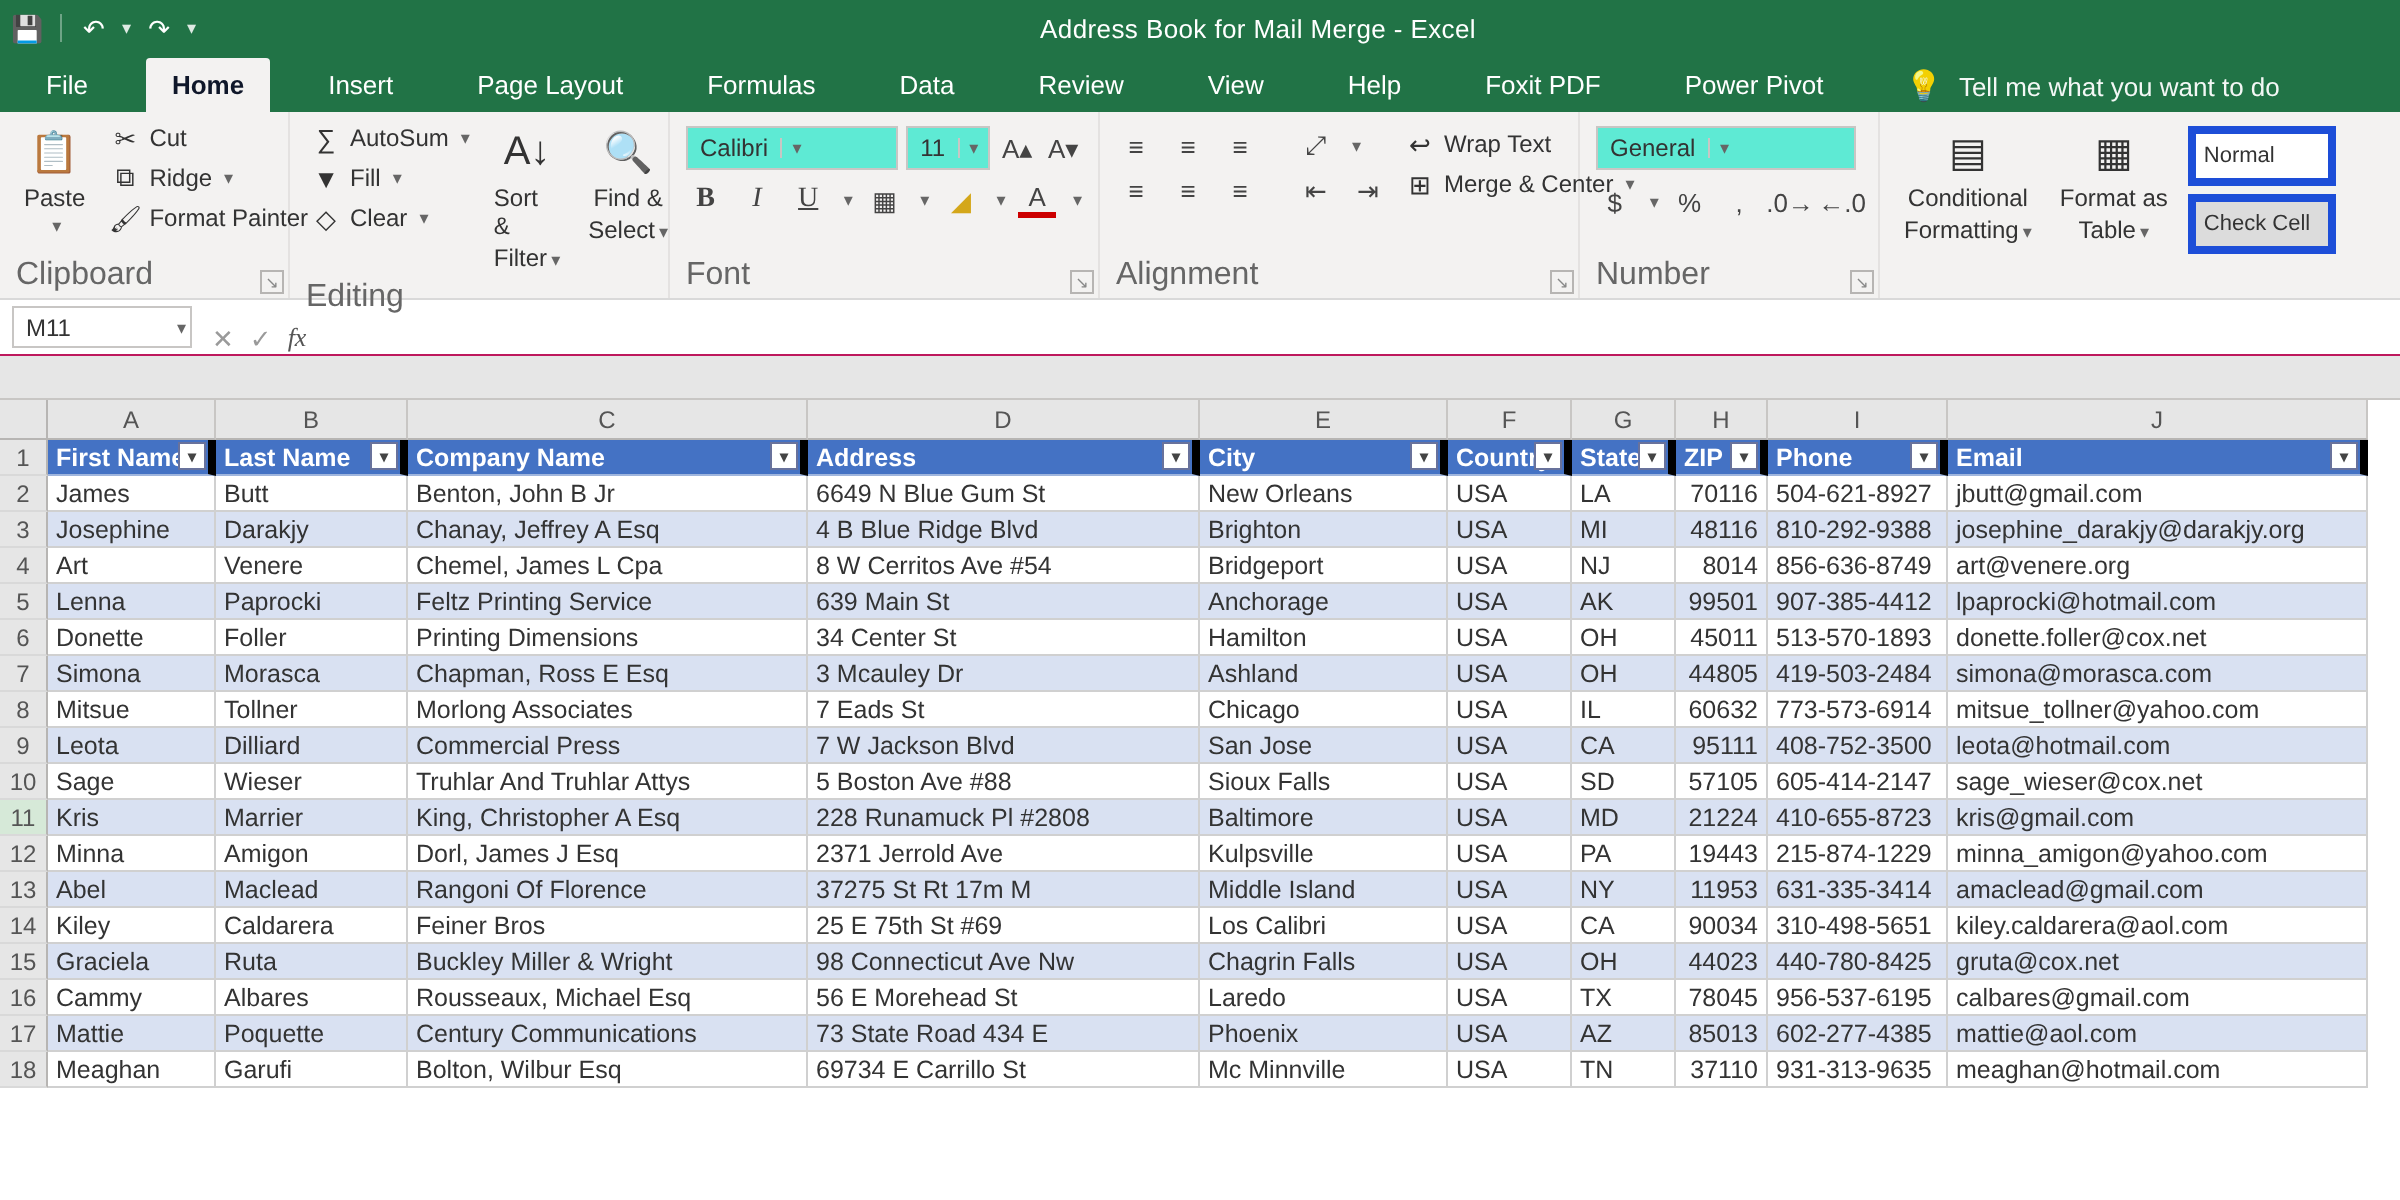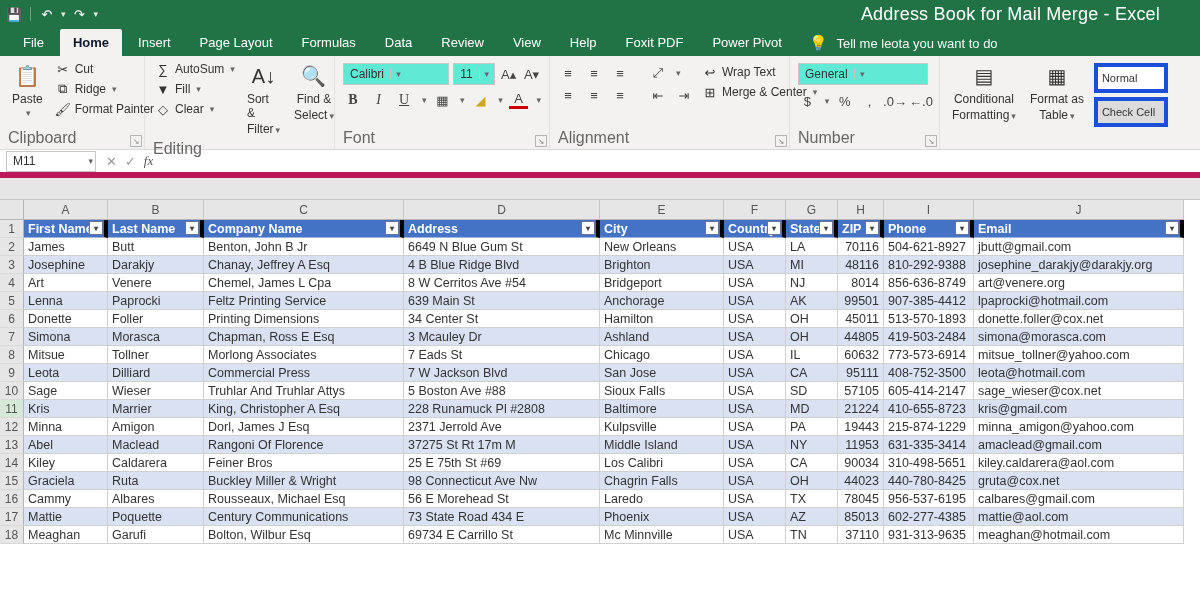--- a/index.html
+++ b/index.html
@@ -4,24 +4,24 @@
 <style>
   * { box-sizing: border-box; margin: 0; padding: 0; font-family: "Segoe UI", Arial, sans-serif; }
   body { background: #fff; font-size: 12px; color: #333; width: 1200px; height: 600px; overflow: hidden; }
 
   
   .titlebar { background: #217346; height: 28px; display: flex; align-items: center; color: #fff; }
   .qat { display: flex; align-items: center; gap: 6px; padding-left: 6px; }
   .qat .icon { width: 16px; height: 16px; display: flex; align-items: center; justify-content: center; font-size: 13px; color: #fff; }
   .qat .sep { width: 1px; height: 14px; background: rgba(255,255,255,.35); margin: 0 2px; }
   .qat .chev { font-size: 9px; opacity: .85; }
-  .title { flex: 1; text-align: right; font-size: 18px; letter-spacing: .2px; padding-right: 40px; }
+  .title { flex: 1; text-align: center; font-size: 13px; letter-spacing: .2px; padding-right: 40px; }
 
   
-  .tabs { background: #217346; height: 28px; display: flex; align-items: flex-end; padding-left: 10px; gap: 3px; color: #fff; font-size: 13px; }
+  .tabs { background: #217346; height: 28px; display: flex; align-items: flex-end; padding-left: 10px; gap: 16px; color: #fff; font-size: 13px; }
   .tab { padding: 6px 13px 6px; cursor: pointer; }
   .tab.file { background: transparent; }
   .tab.active { background: #f3f2f1; color: #0f172a; font-weight: 600; border-radius: 2px 2px 0 0; }
   .tellme { display: flex; align-items: center; gap: 8px; margin-left: 12px; padding-bottom: 4px; font-size: 13px; opacity: .95; }
   .bulb { font-size: 15px; }
 
   
   .ribbon { background: #f3f2f1; height: 94px; border-bottom: 1px solid #d9d9d9; display: flex; }
   .group { border-right: 1px solid #e4e2e1; padding: 4px 8px 2px; display: flex; flex-direction: column; justify-content: space-between; position: relative; }
   .group-label { text-align: left; font-size: 16px; color: #666; padding-top: 2px; }
@@ -39,21 +39,21 @@
   .icon-row { display: flex; gap: 6px; align-items: center; }
   .iconbtn { width: 20px; height: 20px; display: inline-flex; align-items: center; justify-content: center; font-size: 13px; color: #444; }
   .iconbtn.bold { font-weight: bold; font-family: "Times New Roman",serif; font-size: 14px; }
   .iconbtn.italic { font-style: italic; font-family: "Times New Roman",serif; font-size: 14px; }
   .iconbtn.under { text-decoration: underline; font-family: "Times New Roman",serif; font-size: 14px; }
   .dlg { position: absolute; right: 2px; bottom: 2px; width: 12px; height: 12px; border: 1px solid #b7b5b3; font-size: 8px; display: flex; align-items: center; justify-content: center; color: #888; }
   .style-tile { border: 4px solid #1d4ed8; width: 74px; height: 30px; font-size: 11px; display: flex; align-items: center; justify-content: flex-start; padding-left: 4px; background: #fff; margin-bottom: 2px; }
   .style-tile.check { background: #dcdcdc; }
 
   
-  .formula-row { height: 28px; border-bottom: 6px solid #be185d; display: flex; align-items: center; background: #fff; }
+  .formula-row { height: 28px; border-bottom: 1px solid #be185d; display: flex; align-items: flex-end; background: #fff; }
   .namebox { width: 90px; border: 1px solid #c8c6c4; margin: 3px 0 3px 6px; height: 21px; display: flex; align-items: center; padding-left: 6px; font-size: 12px; position: relative; }
   .namebox .dd { position: absolute; right: 2px; font-size: 9px; color: #666; }
   .fx-btns { display: flex; align-items: center; gap: 8px; padding: 0 10px; color: #9a9a9a; font-size: 13px; }
   .fx-btns .fx { font-style: italic; font-family: "Times New Roman",serif; color: #555; }
   .formula-input { flex: 1; height: 21px; border: 1px solid #fff; }
   .spacer-row { height: 22px; background: #e6e6e6; border-bottom: 1px solid #c8c6c4; }
 
   
   .grid { display: grid; grid-template-columns: 24px 84px 96px 200px 196px 124px 62px 52px 46px 90px 210px; font-size: 12.5px; }
   .colhead { background: #e6e6e6; border-right: 1px solid #c8c6c4; border-bottom: 1px solid #b7b5b3; height: 20px; display: flex; align-items: center; justify-content: center; color: #555; font-size: 12px; }
@@ -89,21 +89,21 @@
     <div class="tab">Page Layout</div>
     <div class="tab">Formulas</div>
     <div class="tab">Data</div>
     <div class="tab">Review</div>
     <div class="tab">View</div>
     <div class="tab">Help</div>
     <div class="tab">Foxit PDF</div>
     <div class="tab">Power Pivot</div>
     <div class="tellme">
       <span class="bulb">💡</span>
-      <span>Tell me leota you want to do</span>
+      <span>Tell me what you want to do</span>
     </div>
   </div>
 
 <div class="ribbon">
 
   <div class="group" style="width:145px">
     <div class="group-body">
       <div class="btn-large">
         <span class="icon-lg">📋</span>
         <span>Paste</span>

